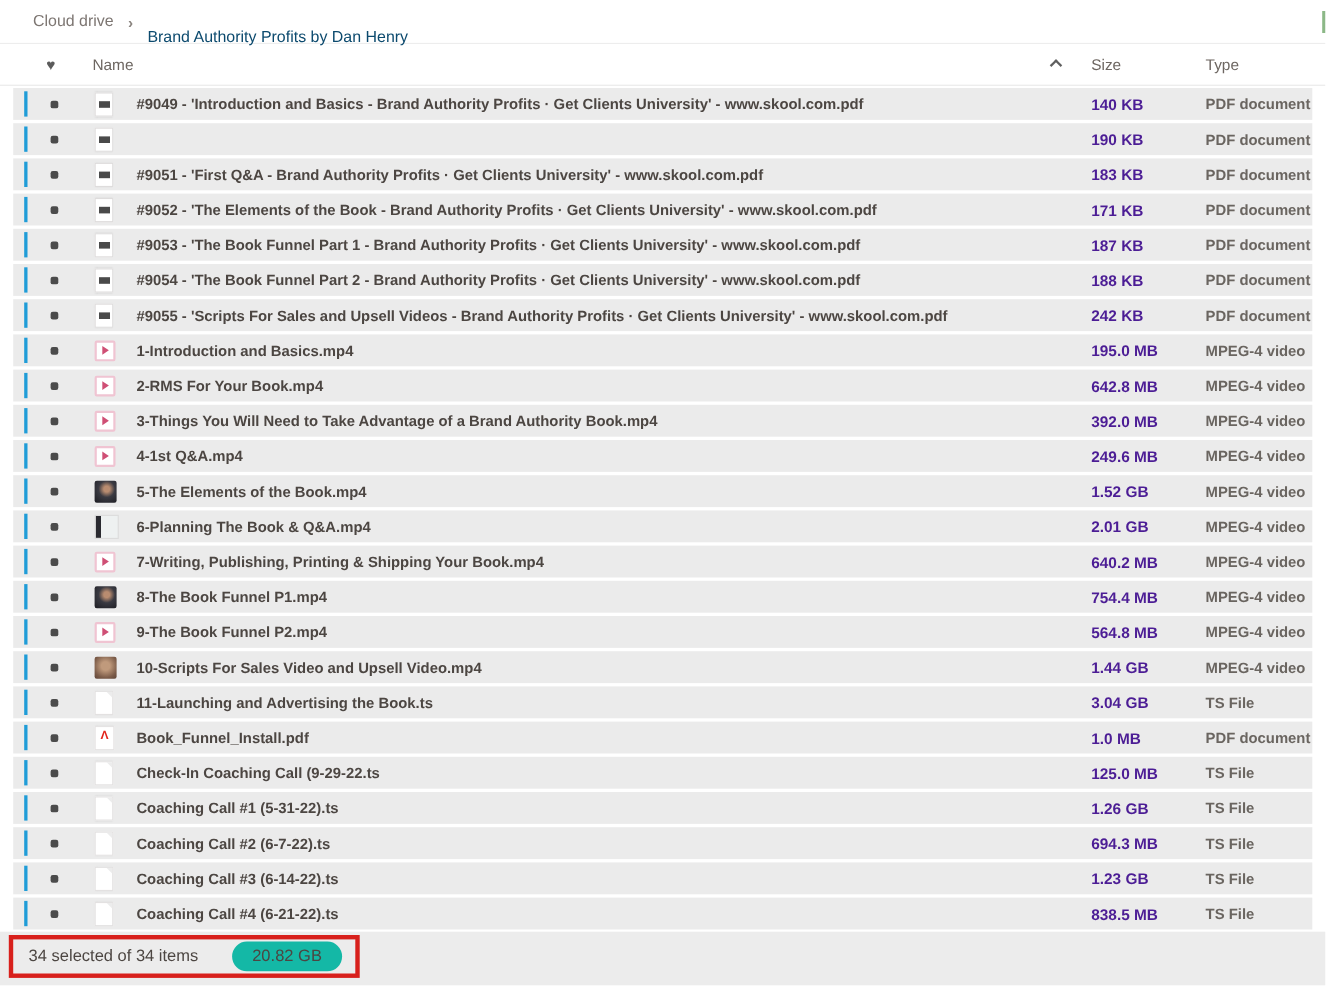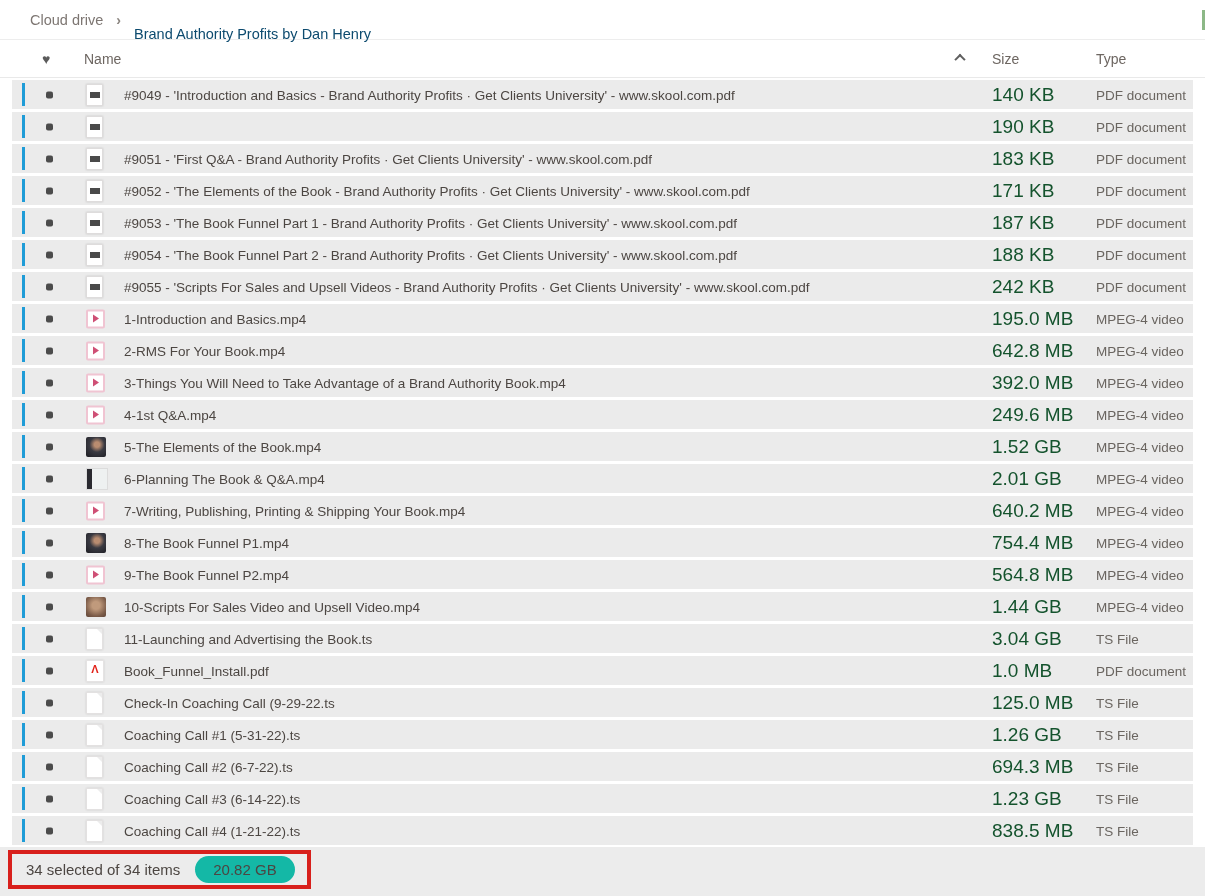--- a/index.html
+++ b/index.html
@@ -17,43 +17,43 @@
   
   .thead{position:relative;height:37px;border-bottom:1px solid #e9e9e9;font-size:14px;color:#6d6661;}
   .thead > *{position:absolute;top:50%;transform:translateY(-50%);}
   .heart{left:42px;font-size:14px;color:#5b5b5b;}
   .col-name{left:84px;}
   .sort-caret{left:956px;width:10px;height:10px;}
   .sort-caret::before{content:"";display:block;width:6px;height:6px;border-left:2px solid #5f5f5f;border-top:2px solid #5f5f5f;transform:rotate(45deg) translate(1px,1px);}
   .col-size{left:992px;}
   .col-type{left:1096px;}
   
-  .rows{padding-top:2px;}
+  .rows{padding-top:2px;font-weight:bold;}
   .row{position:relative;height:29px;margin:0 12px 3px 12px;background:#ebebeb;}
   .selbar{position:absolute;left:10px;top:3px;width:3px;height:23px;background:#1f9cd7;}
   .dot{position:absolute;left:34px;top:50%;transform:translateY(-50%);width:7px;height:7px;border-radius:2px;background:#4b4b4b;cursor:pointer;}
   .ficon{position:absolute;left:74px;top:50%;transform:translateY(-50%);display:block;}
   .fname{position:absolute;left:112px;top:50%;transform:translateY(-50%);font-size:13.5px;color:#4c4642;white-space:nowrap;cursor:pointer;}
-  .fsize{position:absolute;left:980px;top:50%;transform:translateY(-50%);font-size:19px;color:#14532d;white-space:nowrap;}
+  .fsize{position:absolute;left:980px;top:50%;transform:translateY(-50%);font-size:14px;color:#4c1d95;white-space:nowrap;}
   .ftype{position:absolute;left:1084px;top:50%;transform:translateY(-50%);font-size:13.5px;color:#6a6560;white-space:nowrap;}
   
   .icon-pdf-thumbnail{width:15px;height:20px;background:#fff;border:1px solid #dedcdc;box-shadow:0 0 2px rgba(0,0,0,.15);position:relative;}
   .icon-pdf-thumbnail::after{content:"";position:absolute;left:3px;right:2px;top:7px;height:6px;background:#4a4a4a;}
   .icon-video-play{width:15px;height:15px;background:#fff;border:2px solid #f0c4d2;border-radius:2px;position:relative;}
   .icon-video-play::after{content:"";position:absolute;left:5px;top:3.5px;border-left:6px solid #cf4f75;border-top:4px solid transparent;border-bottom:4px solid transparent;}
   .icon-video-thumb-dark{width:20px;height:20px;border-radius:2px;background:radial-gradient(circle at 55% 38%,#b98c70 0 16%,#3a3a42 45%,#1c1c22 100%);}
   .icon-video-thumb-board{width:20px;height:20px;border:1px solid #dcdcdc;background:linear-gradient(90deg,#2a2a30 0 5px,#eef1f1 5px);}
   .icon-video-thumb-warm{width:20px;height:20px;border-radius:2px;background:radial-gradient(circle at 50% 42%,#c09a7c 0 25%,#7c5c49 70%,#5e4437 100%);}
   .icon-generic-file{width:15px;height:20px;background:#fff;border:1px solid #e3e1e1;box-shadow:0 0 2px rgba(0,0,0,.12);position:relative;}
   .icon-generic-file::before{content:"";position:absolute;top:0;right:0;border-top:5px solid #ececec;border-left:5px solid transparent;}
   .icon-pdf-adobe{width:16px;height:20px;background:#fff;border:1px solid #e5e3e3;box-shadow:0 0 2px rgba(0,0,0,.12);position:relative;}
   .icon-pdf-adobe::after{content:"\039B";position:absolute;left:0;right:0;top:3px;text-align:center;color:#e2231a;font-weight:bold;font-size:11px;line-height:11px;}
   
   .footer{position:absolute;left:0;right:0;bottom:0;height:49px;background:#ececec;}
-  .annotation-box{position:absolute;left:8px;top:3px;height:31px;border:4px solid #d8201c;display:flex;align-items:center;padding:0 12px 0 14px;gap:15px;}
+  .annotation-box{position:absolute;left:8px;top:3px;height:31px;border:4px solid #d8201c;display:flex;align-items:center;padding:0 12px 0 14px;gap:31px;}
   .sel-text{font-size:15px;color:#4c4642;white-space:nowrap;}
   .size-pill{background:#14b8a6;border-radius:15px;padding:5px 18px;font-size:15px;color:#4c4642;white-space:nowrap;}
 </style>
 </head>
 <body>
 
 <div class="topbar">
   <span class="crumb-root">Cloud drive</span>
   <span class="crumb-sep">›</span>
   <span class="crumb-current">Brand Authority Profits by Dan Henry</span>
@@ -272,21 +272,21 @@
     <span class="ficon icon-generic-file"></span>
     <span class="fname">Coaching Call #3 (6-14-22).ts</span>
     <span class="fsize">1.23 GB</span>
     <span class="ftype">TS File</span>
   </div>
 
   <div class="row">
     <span class="selbar"></span>
     <span class="dot"></span>
     <span class="ficon icon-generic-file"></span>
-    <span class="fname">Coaching Call #4 (1-21-22).ts</span>
+    <span class="fname">Coaching Call #4 (6-21-22).ts</span>
     <span class="fsize">838.5 MB</span>
     <span class="ftype">TS File</span>
   </div>
 </div>
 
 <div class="footer">
   <div class="annotation-box">
     <span class="sel-text">34 selected of 34 items</span>
     <span class="size-pill">20.82 GB</span>
   </div>

